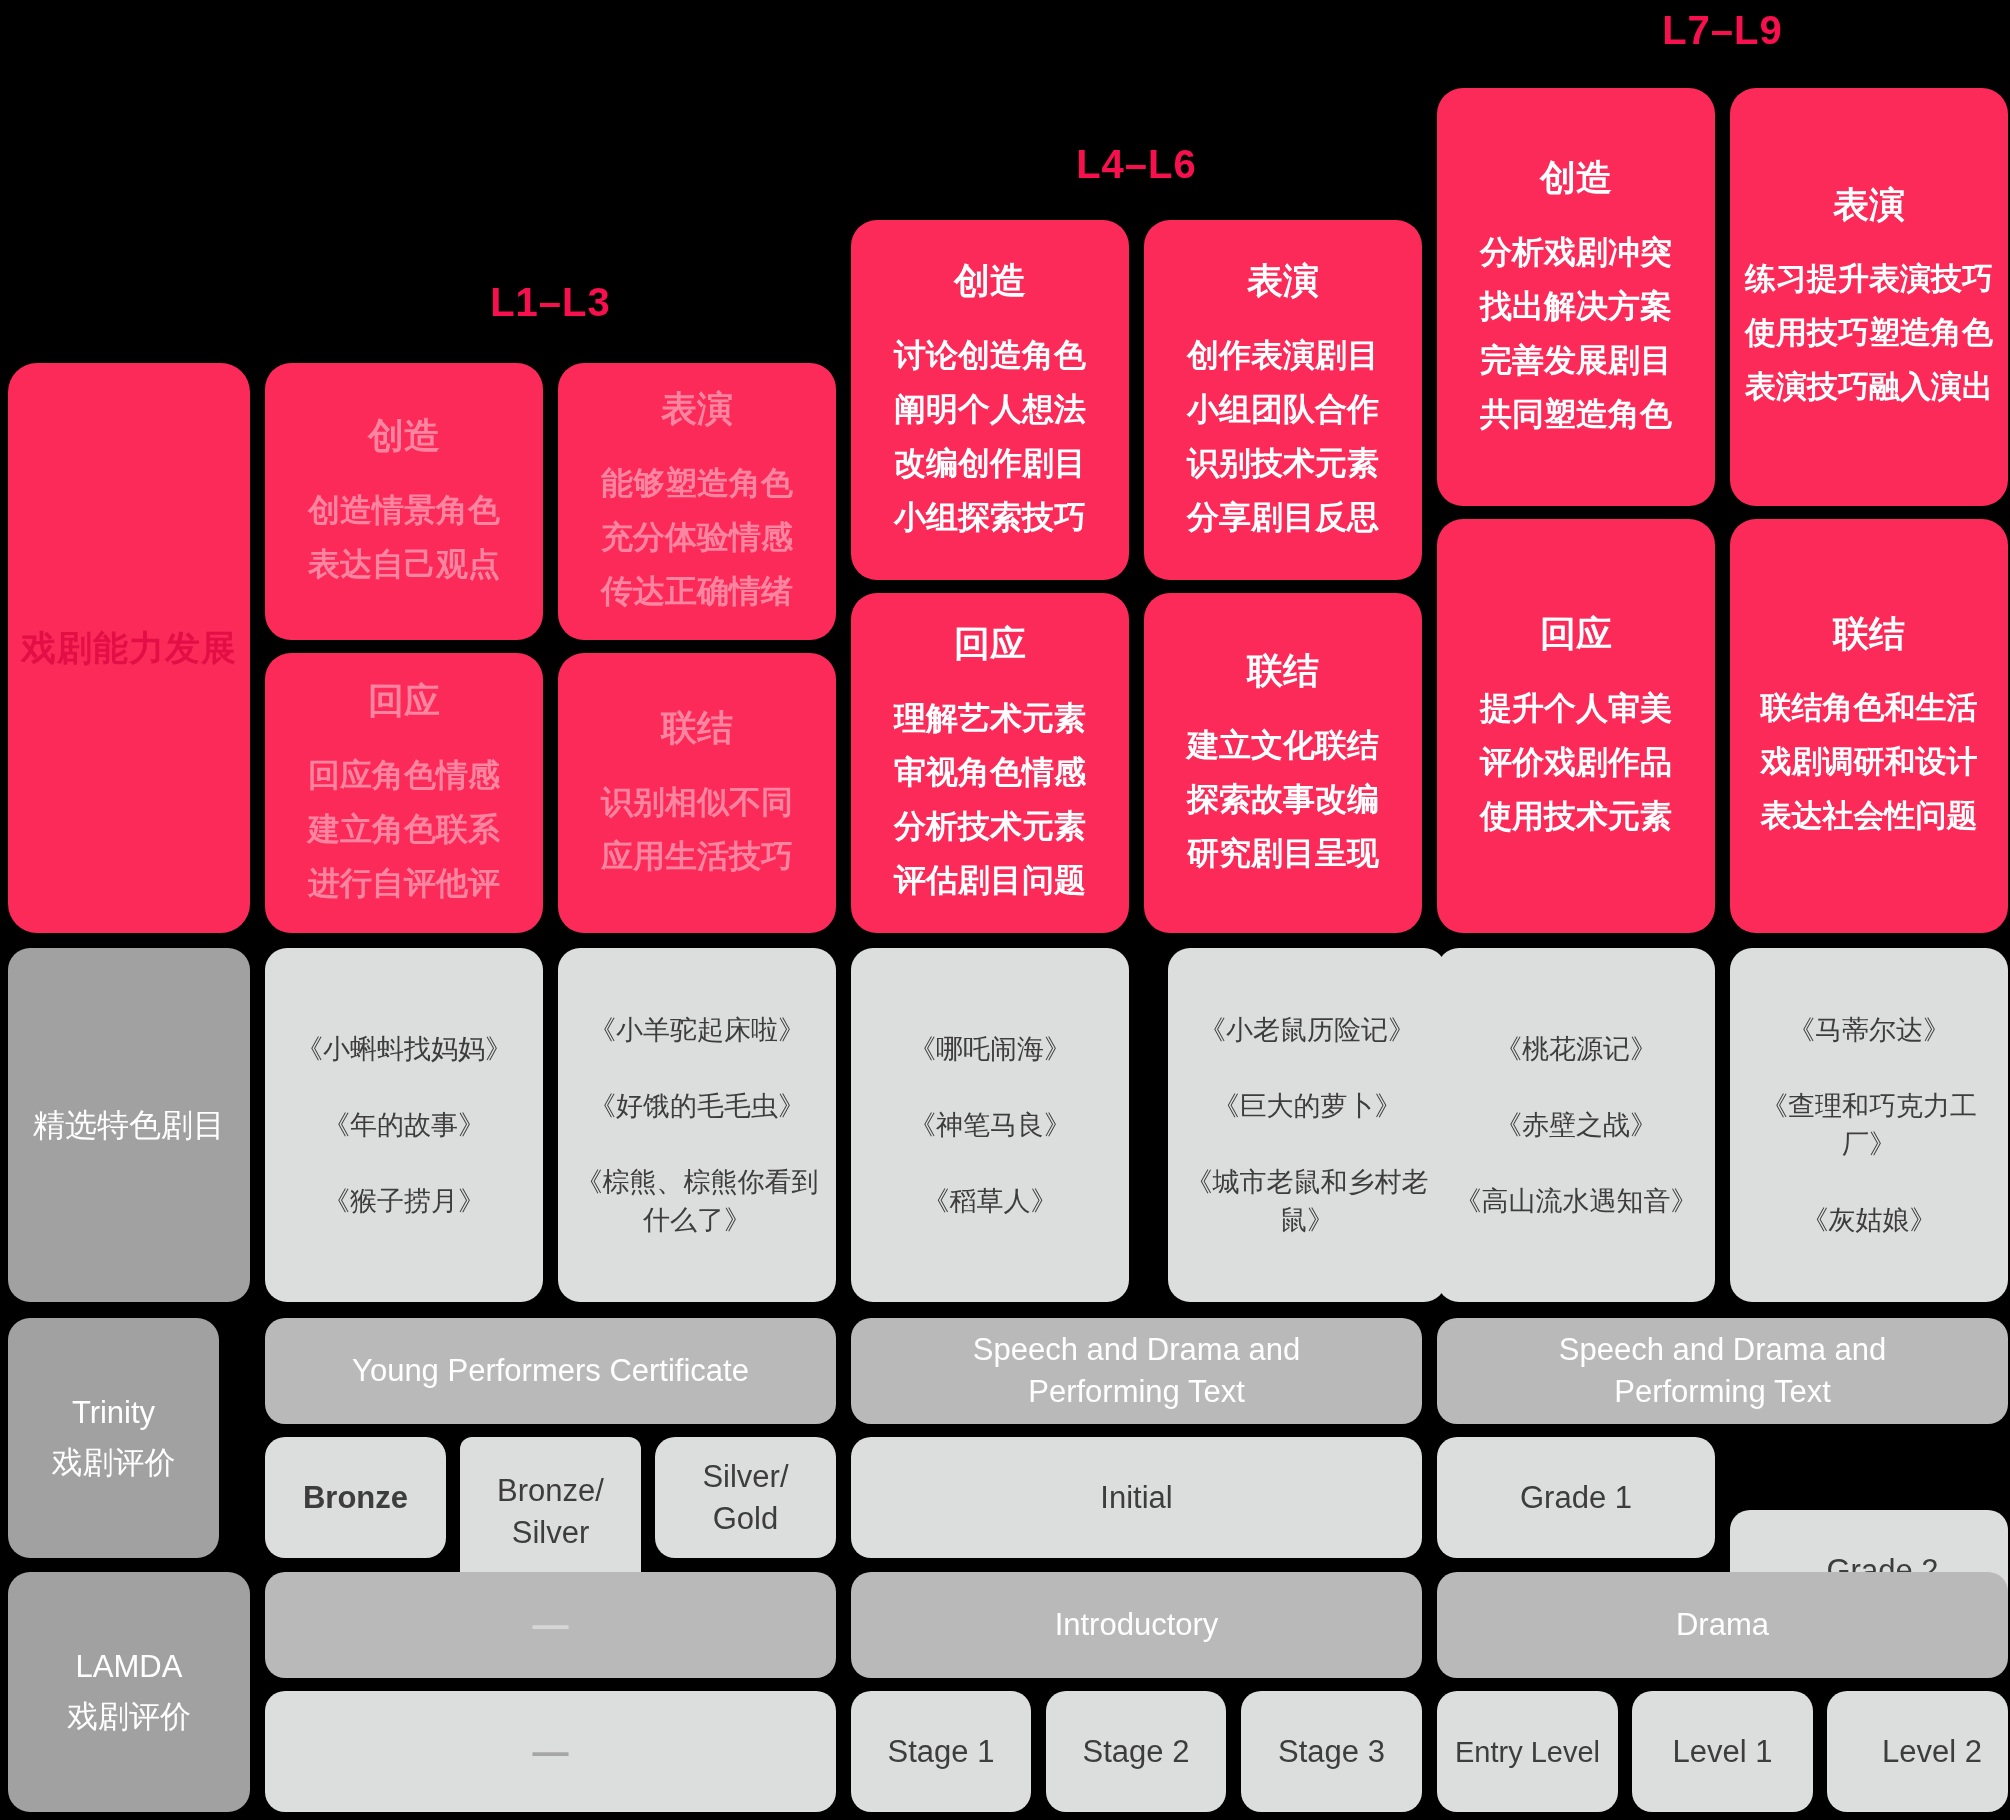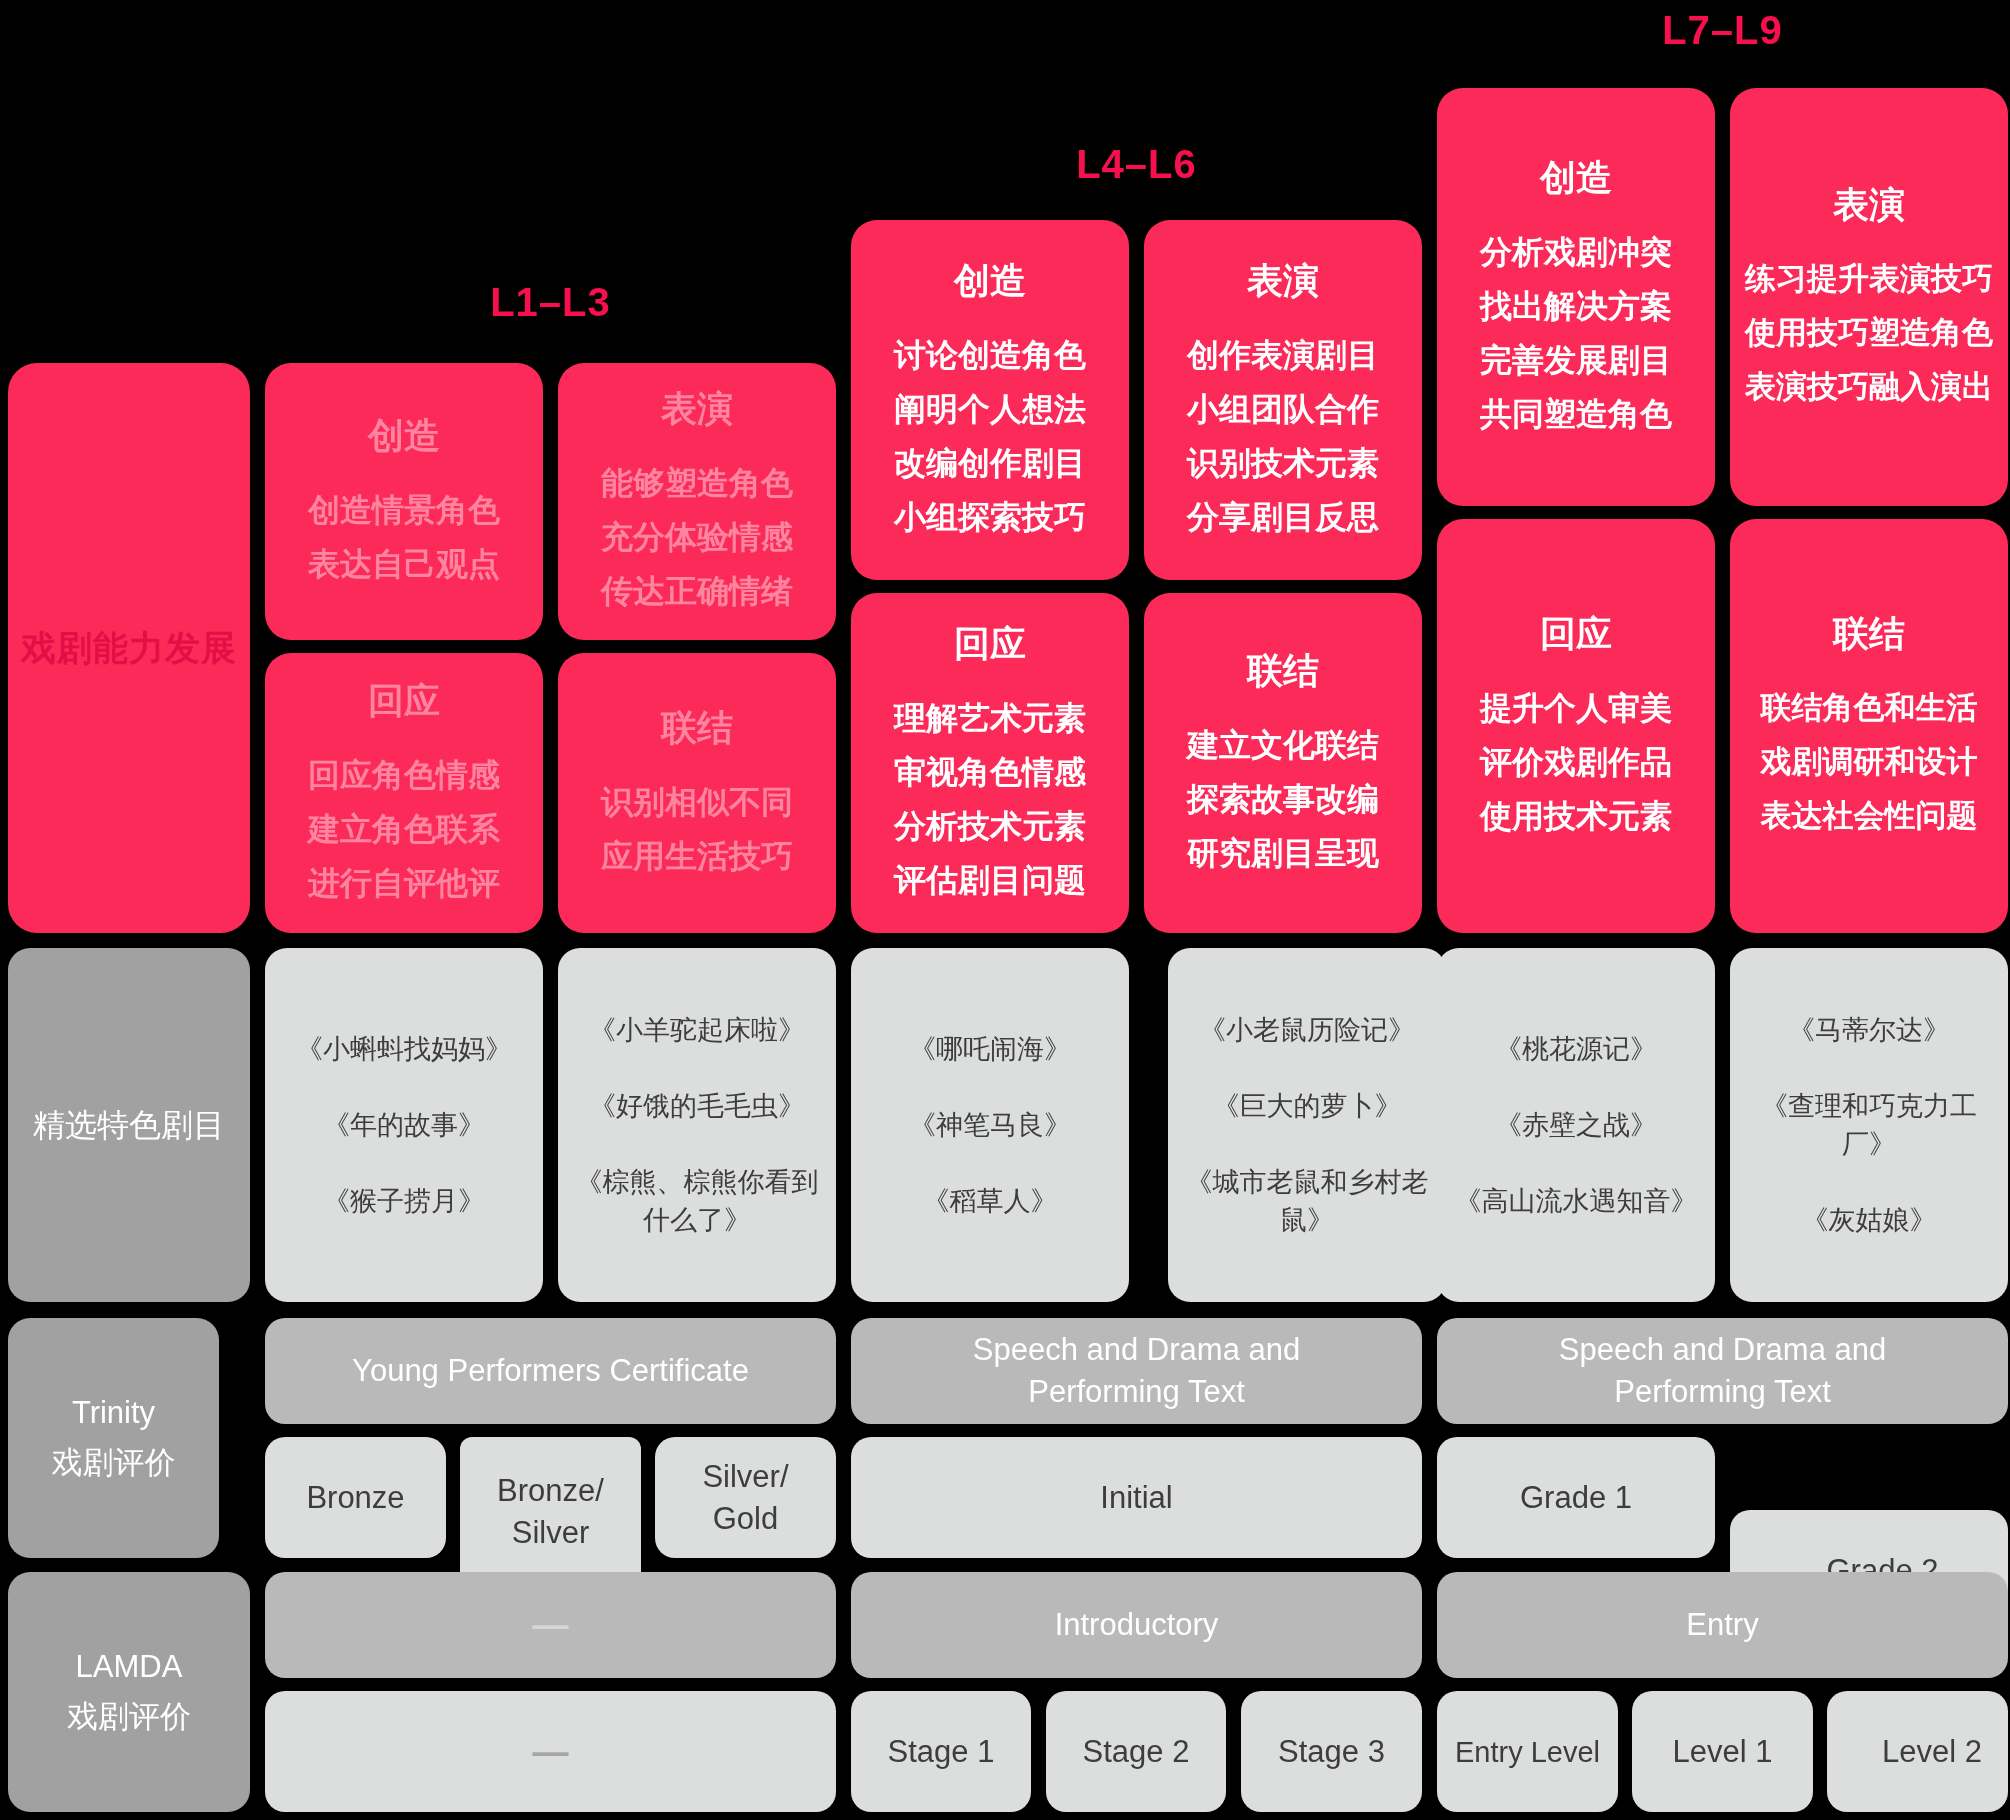--- a/index.html
+++ b/index.html
@@ -163,34 +163,34 @@
     <div class="p">《马蒂尔达》</div>
     <div class="p">《查理和巧克力工厂》</div>
     <div class="p">《灰姑娘》</div>
   </div>
 
   <div class="card glabel" style="left:8px;top:1318px;width:211px;height:240px;">Trinity
 戏剧评价</div>
   <div class="card gband" style="left:265px;top:1318px;width:571px;height:106px;">Young Performers Certificate</div>
   <div class="card gband" style="left:851px;top:1318px;width:571px;height:106px;">Speech and Drama and Performing Text</div>
   <div class="card gband" style="left:1437px;top:1318px;width:571px;height:106px;">Speech and Drama and Performing Text</div>
-  <div class="card gcell" style="left:265px;top:1437px;width:181px;height:121px;">Bronze</div>
+  <div class="card gcell" style="left:265px;top:1437px;width:181px;height:121px;font-weight:bold;">Bronze</div>
   <div class="card gcell" style="left:460px;top:1437px;width:181px;height:150px;border-radius:12px;">Bronze/
 Silver</div>
   <div class="card gcell" style="left:655px;top:1437px;width:181px;height:121px;">Silver/
 Gold</div>
   <div class="card gcell" style="left:851px;top:1437px;width:571px;height:121px;">Initial</div>
   <div class="card gcell" style="left:1437px;top:1437px;width:278px;height:121px;">Grade 1</div>
   <div class="card gcell" style="left:1730px;top:1510px;width:278px;height:121px;padding-left:27px;">Grade 2</div>
 
   <div class="card glabel" style="left:8px;top:1572px;width:242px;height:240px;">LAMDA
 戏剧评价</div>
   <div class="card gband dash-light" style="left:265px;top:1572px;width:571px;height:106px;">—</div>
   <div class="card gband" style="left:851px;top:1572px;width:571px;height:106px;">Introductory</div>
-  <div class="card gband" style="left:1437px;top:1572px;width:571px;height:106px;">Entry</div>
+  <div class="card gband" style="left:1437px;top:1572px;width:571px;height:106px;">Drama</div>
   <div class="card gcell dash-dark" style="left:265px;top:1691px;width:571px;height:121px;">—</div>
   <div class="card gcell" style="left:851px;top:1691px;width:180px;height:121px;">Stage 1</div>
   <div class="card gcell" style="left:1046px;top:1691px;width:180px;height:121px;">Stage 2</div>
   <div class="card gcell" style="left:1241px;top:1691px;width:181px;height:121px;">Stage 3</div>
   <div class="card gcell" style="left:1437px;top:1691px;width:181px;height:121px;font-size:29px;">Entry Level</div>
   <div class="card gcell" style="left:1632px;top:1691px;width:181px;height:121px;">Level 1</div>
   <div class="card gcell" style="left:1827px;top:1691px;width:181px;height:121px;padding-left:29px;">Level 2</div>
 
 </div>
 

